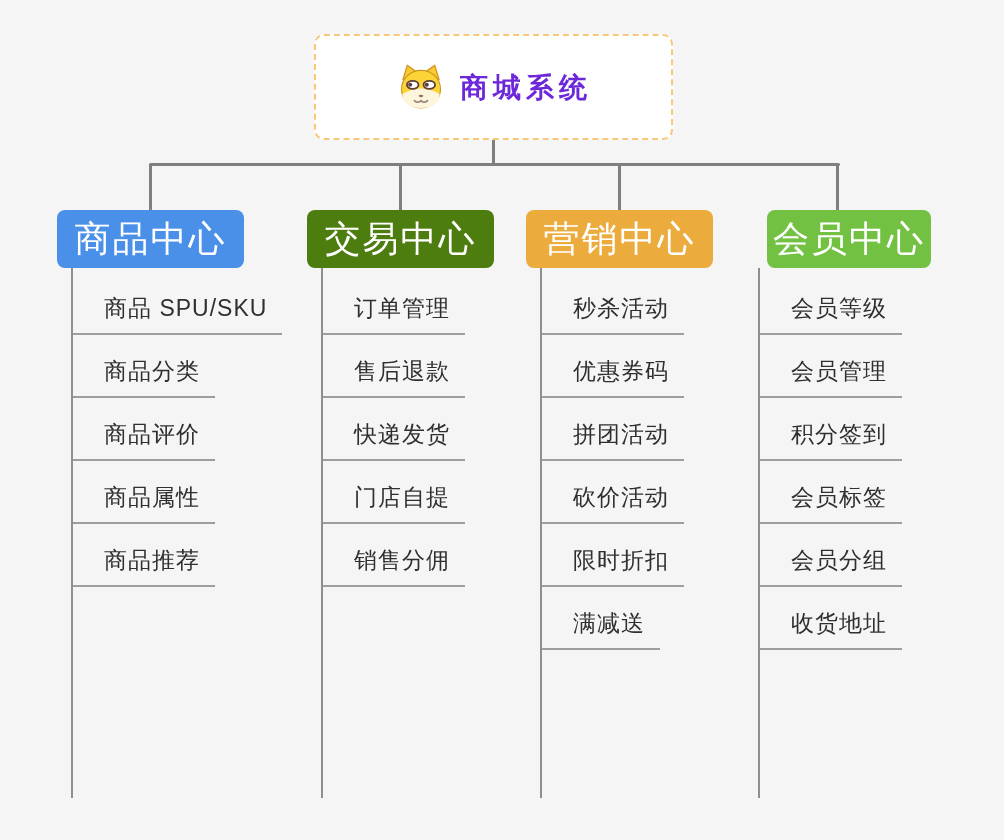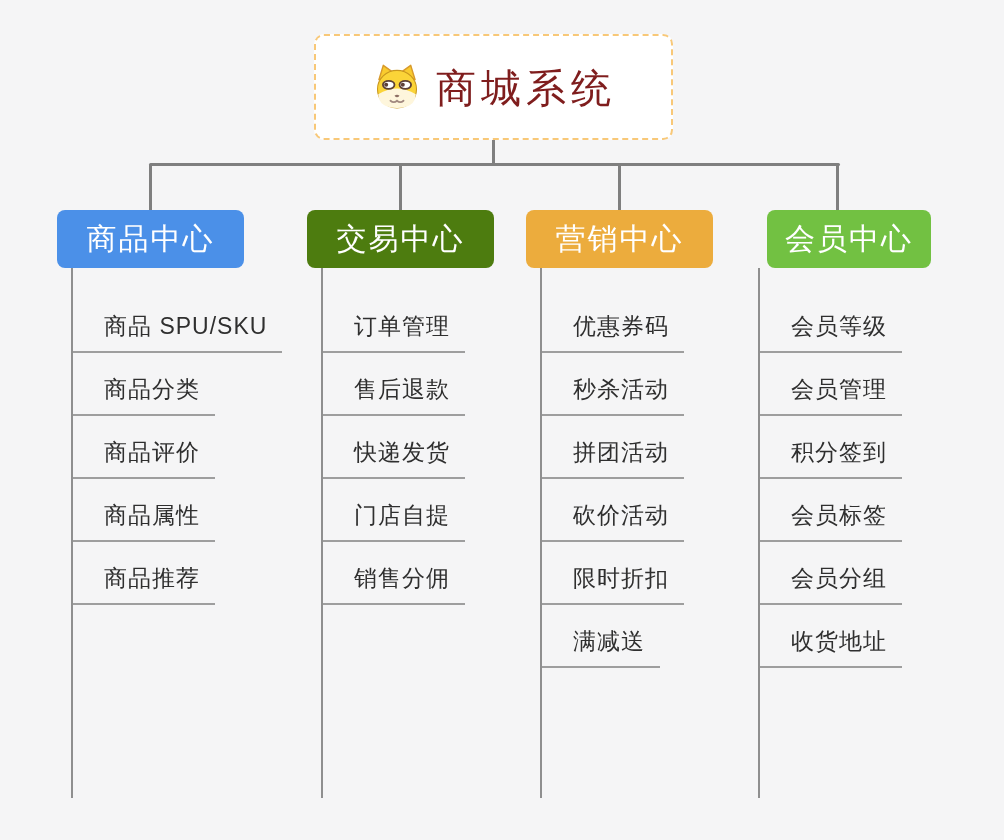--- a/index.html
+++ b/index.html
@@ -18,48 +18,48 @@
   .root-node{
     position:absolute;left:314px;top:34px;width:359px;height:106px;
     box-sizing:border-box;
     background:#FFFFFF;
     border:2px dashed #F8C878;
     border-radius:10px;
     display:flex;align-items:center;justify-content:center;gap:13px;
     cursor:pointer;
   }
   .root-title{
-    font-size:40px;font-weight:400;letter-spacing:5px;
-    color:#7f1d1d;
+    font-size:28px;font-weight:700;letter-spacing:5px;
+    color:#6d28d9;
     line-height:1;
     padding-top:2px;
   }
   .root-icon{display:inline-flex;}
   
   .stub{position:absolute;width:3px;background:#7F7F7F;}
   .root-stub{left:492px;top:140px;height:24px;}
   .hbar{position:absolute;left:149px;top:163px;width:691px;height:3px;background:#7F7F7F;border-radius:2px;}
   .branch-stub{top:165px;height:45px;}
   .bs-0{left:149px;} .bs-1{left:399px;} .bs-2{left:618px;} .bs-3{left:836px;}
   
   .branch-col{position:absolute;top:210px;width:187px;}
   .col-0{left:57px;} .col-1{left:307px;} .col-2{left:526px;} .col-3{left:744px;}
   .branch-header{
     height:58px;border-radius:8px;
     display:flex;align-items:center;justify-content:center;
-    color:#FFFFFF;font-size:30px;letter-spacing:2px;
+    color:#FFFFFF;font-size:36px;letter-spacing:2px;
     cursor:pointer;
   }
   .branch-spine{
     position:absolute;left:14px;top:58px;
     width:2px;height:530px;background:#8F8F8F;
   }
   .branch-children{margin-left:14px;}
   .child-row{height:63px;display:flex;align-items:flex-end;}
-  .child-row:first-child{height:85px;}
+  .child-row:first-child{height:67px;}
   .child-node{
     display:inline-block;white-space:nowrap;
     border-bottom:2px solid #9E9E9E;
     padding:0 15px 9px 33px;
     font-size:23px;color:#2F2F2F;letter-spacing:1px;
     cursor:pointer;
   }
 </style>
 </head>
 <body>
@@ -132,24 +132,24 @@
           <div class="child-row">
             <span class="child-node">销售分佣</span>
           </div>
         </div>
   </div>
       <div class="branch-col col-2">
     <div class="branch-header" style="background: rgb(236, 172, 61);">营销中心</div>
     <div class="branch-spine"></div>
     <div class="branch-children">
           <div class="child-row">
-            <span class="child-node">优惠券码</span>
+            <span class="child-node">秒杀活动</span>
           </div>
           <div class="child-row">
-            <span class="child-node">秒杀活动</span>
+            <span class="child-node">优惠券码</span>
           </div>
           <div class="child-row">
             <span class="child-node">拼团活动</span>
           </div>
           <div class="child-row">
             <span class="child-node">砍价活动</span>
           </div>
           <div class="child-row">
             <span class="child-node">限时折扣</span>
           </div>

